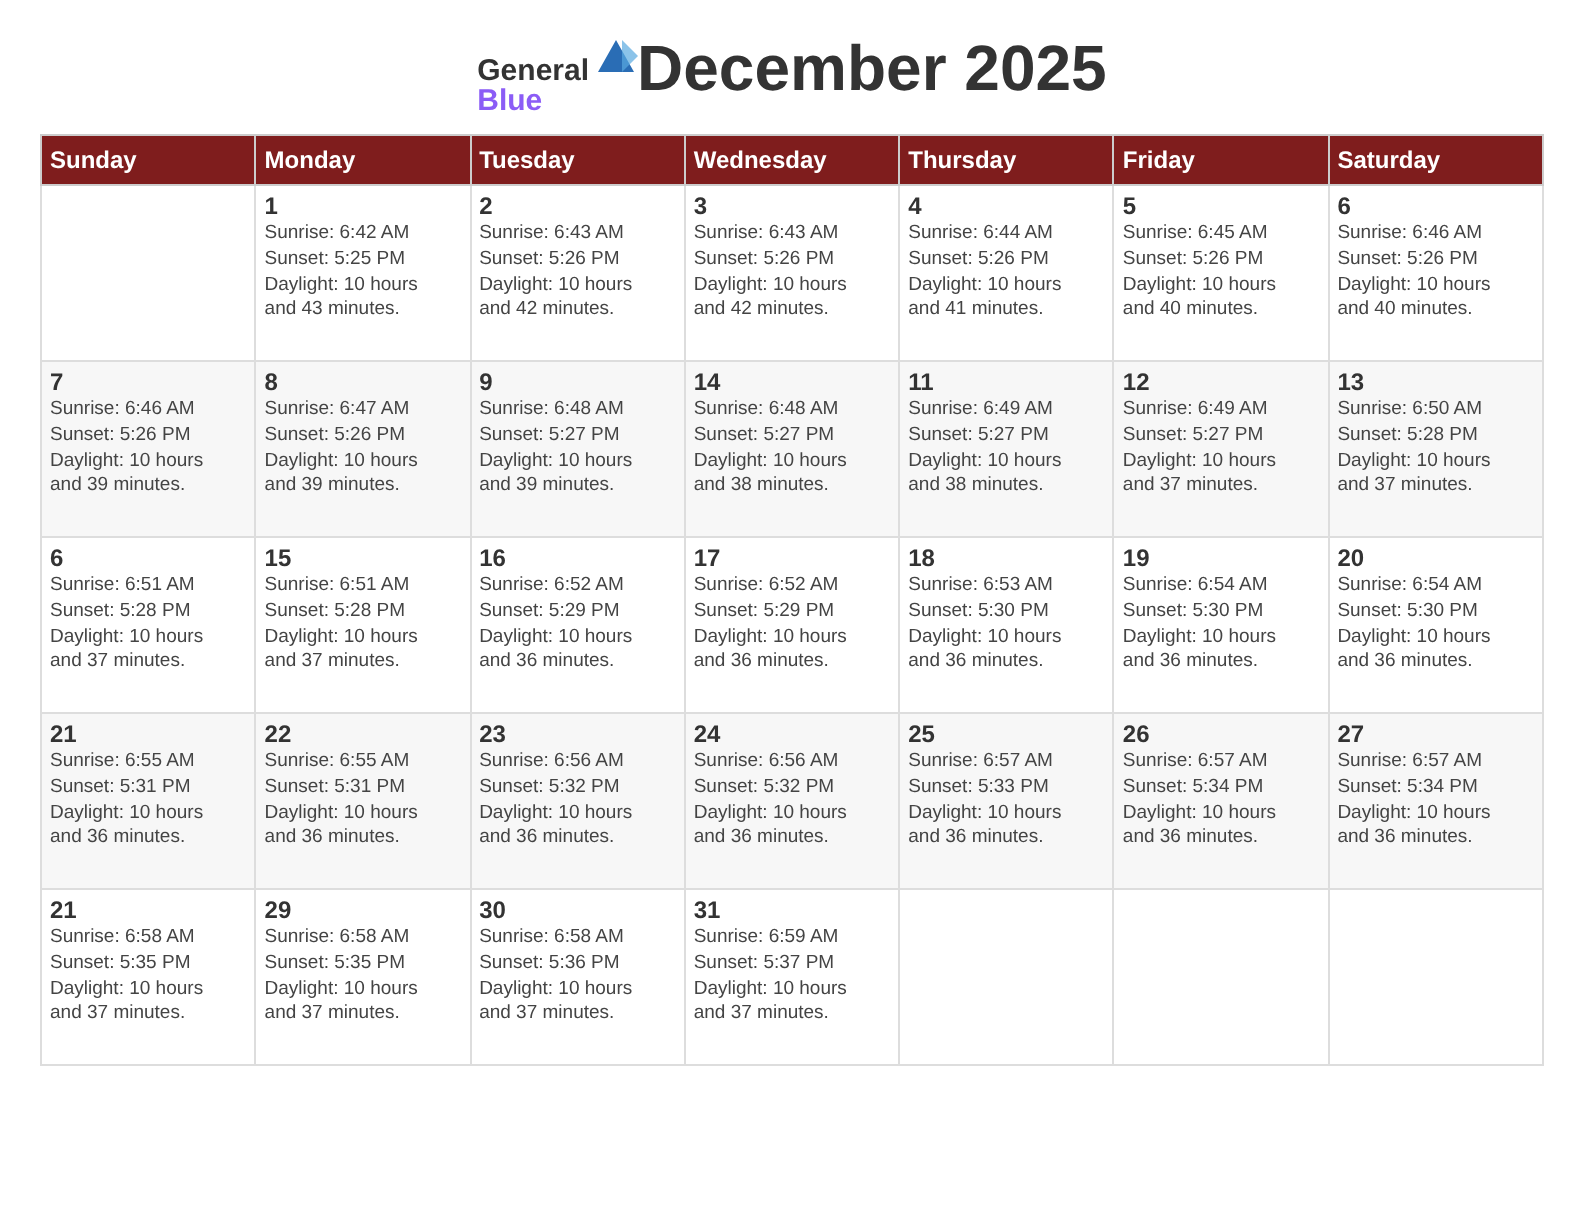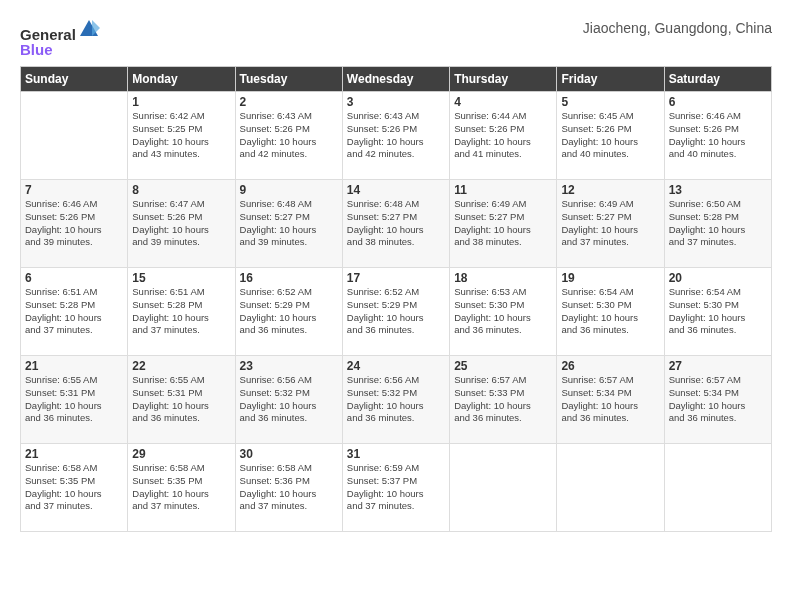--- a/index.html
+++ b/index.html
@@ -10,21 +10,21 @@
       background: #fff;
       overflow: hidden;
     }
     .page {
       width: 792px;
       height: 612px;
       padding: 18px 20px 12px 20px;
     }
     .header {
       display: flex;
-      justify-content: space-between;
+      justify-content: center;
       align-items: flex-start;
       margin-bottom: 8px;
     }
     .logo {
       display: flex;
       align-items: center;
     }
     .logo-text {
       font-size: 15px;
       font-weight: bold;
@@ -48,21 +48,21 @@
       font-size: 14px;
       color: #555;
       margin-top: 2px;
     }
     .calendar {
       width: 100%;
       border-collapse: collapse;
       table-layout: fixed;
     }
     .calendar thead th {
-      background: #404040;
+      background: #7f1d1d;
       color: #fff;
       font-size: 12px;
       font-weight: bold;
       padding: 5px 4px;
       text-align: left;
       border: 1px solid #ccc;
     }
     .calendar tbody td {
       border: 1px solid #ddd;
       vertical-align: top;
@@ -101,21 +101,21 @@
               <polygon points="11,2 20,18 2,18" fill="#2a6db5"></polygon>
               <polygon points="14,2 22,10 14,18" fill="#5aaae0" opacity="0.7"></polygon>
             </svg>
         </div>
         <div class="logo-text" style="margin-top:-2px;">
           <span class="logo-blue">Blue</span>
         </div>
       </div>
     </div>
     <div class="title-block">
-      <div class="subtitle">Jiaocheng, Guangdong, China</div>
+      <div class="month-title">December 2025</div>
     </div>
   </div>
 
   <table class="calendar">
     <thead>
       <tr>
       <th>Sunday</th>
           <th>Monday</th>
           <th>Tuesday</th>
           <th>Wednesday</th>

